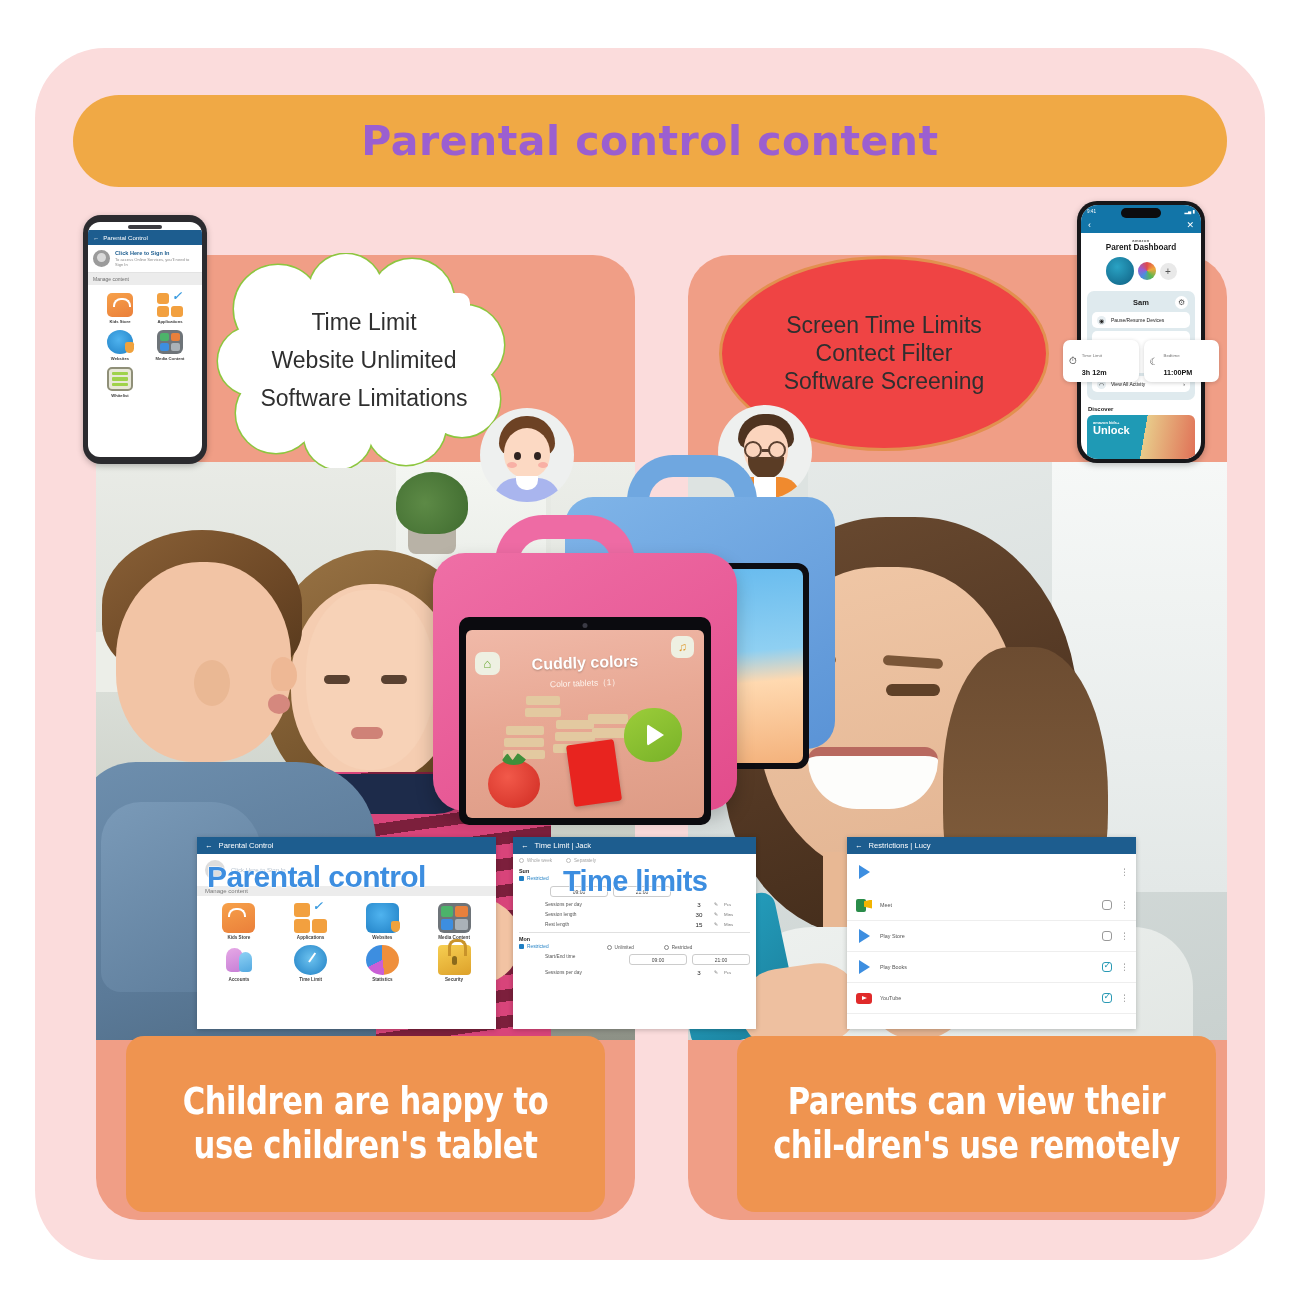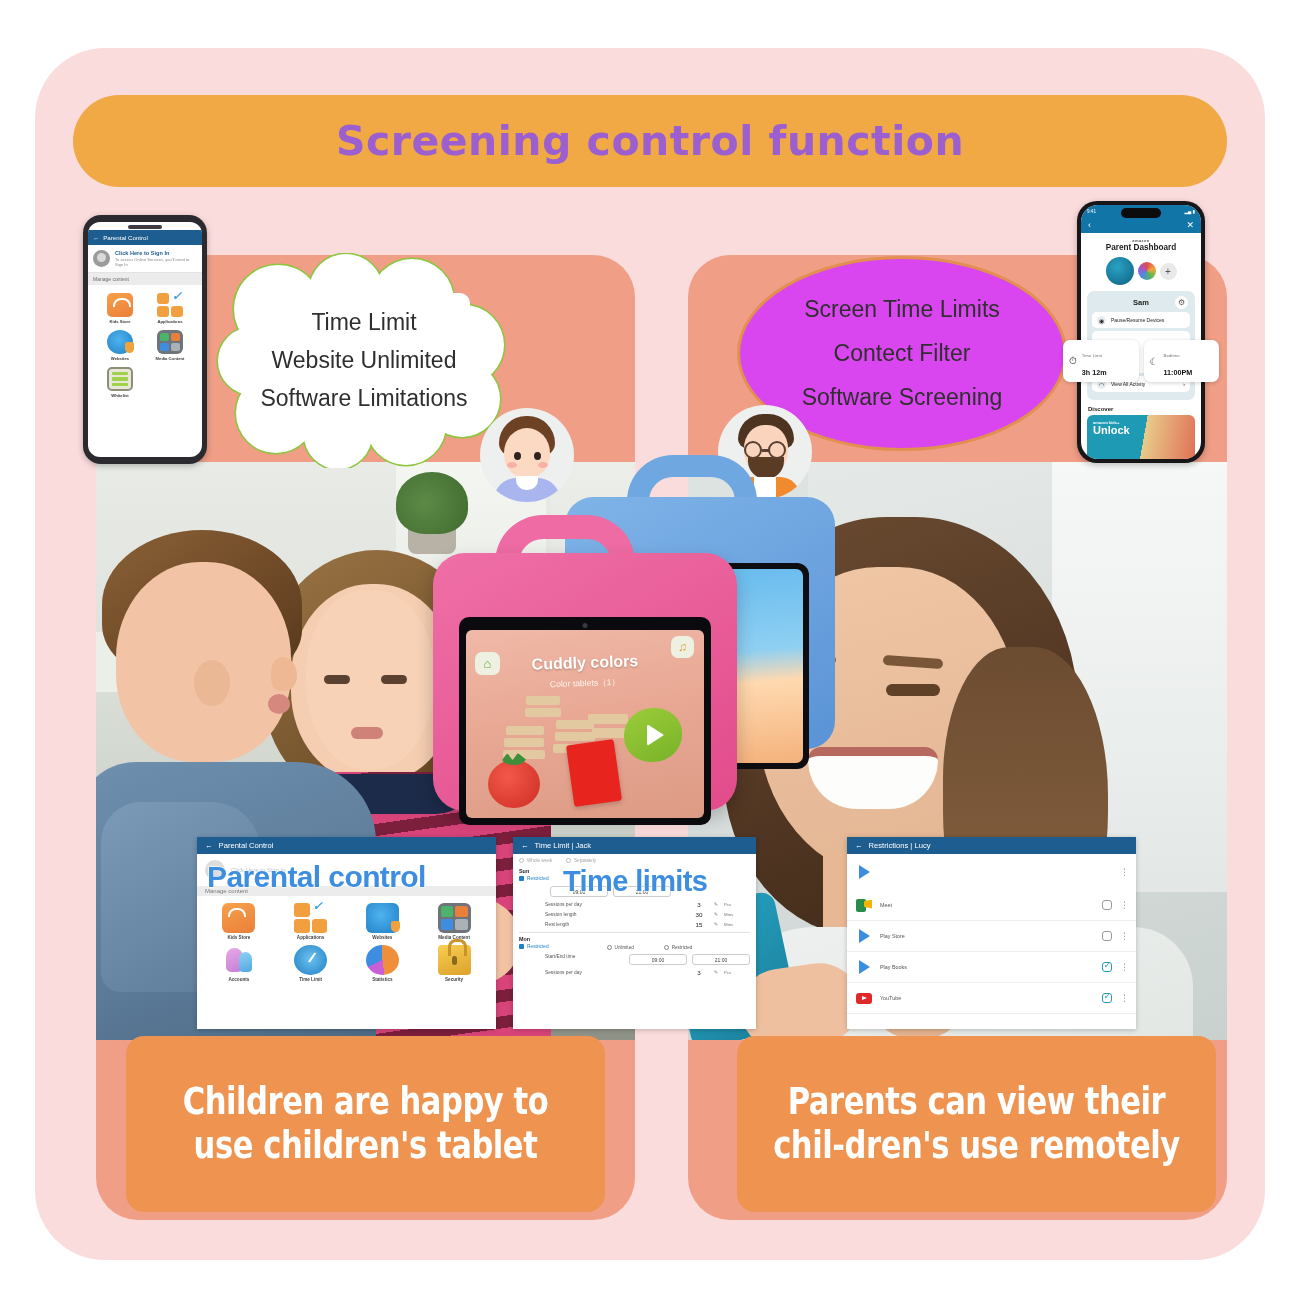--- a/index.html
+++ b/index.html
@@ -276,28 +276,28 @@
     justify-content: center; gap: 11px;
     padding: 0 18px;
   }
   .cloud-lines div {
     font-size: 23px; color: #2f2f2f; white-space: nowrap;
     font-family: "Liberation Sans", sans-serif;
   }
 
   .oval-bubble {
     position: absolute;
-    left: 737px; top: 256px;
+    left: 719px; top: 256px;
     width: 330px; height: 195px;
-    background: #d946ef;
+    background: #ef4444;
     border: 3px solid #e2904f;
     border-radius: 50%;
     z-index: 14;
     display: flex; flex-direction: column;
-    align-items: center; justify-content: center; gap: 17px;
+    align-items: center; justify-content: center; gap: 1px;
   }
   .oval-bubble div {
     font-size: 23px; color: #2f2f2f; white-space: nowrap;
   }
 
   
   .avatar {
     position: absolute;
     width: 94px; height: 94px;
     border-radius: 50%;
@@ -702,21 +702,21 @@
     background: #e8241f; border-radius: 3px; transform: rotate(-8deg);
     box-shadow: 0 2px 5px rgba(0,0,0,.2);
   }
 </style>
 </head>
 <body>
 
 <div class="page-card"></div>
 
 <div class="title-pill">
-  <div class="title-text">Screening control function</div>
+  <div class="title-text">Parental control content</div>
 </div>
 
 <div class="panel left">
   <div class="photo">
     <div class="scene-kitchen">
       <div class="k-window"></div>
       <div class="k-window2"></div>
       <div class="k-counter"></div>
       <div class="k-pot"></div>
       <div class="k-plant"></div>

